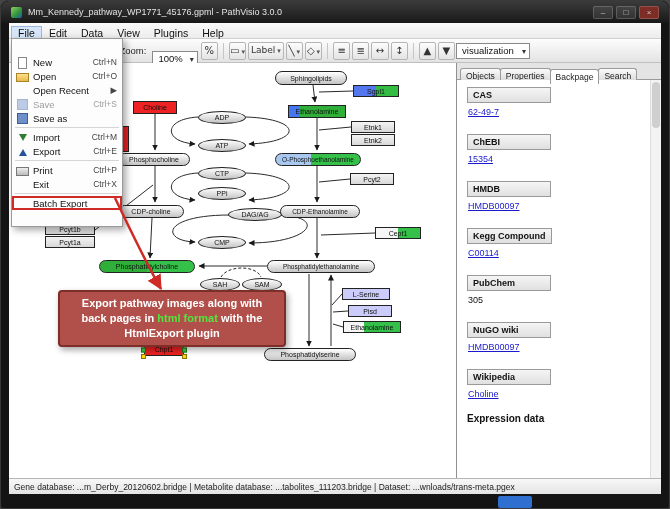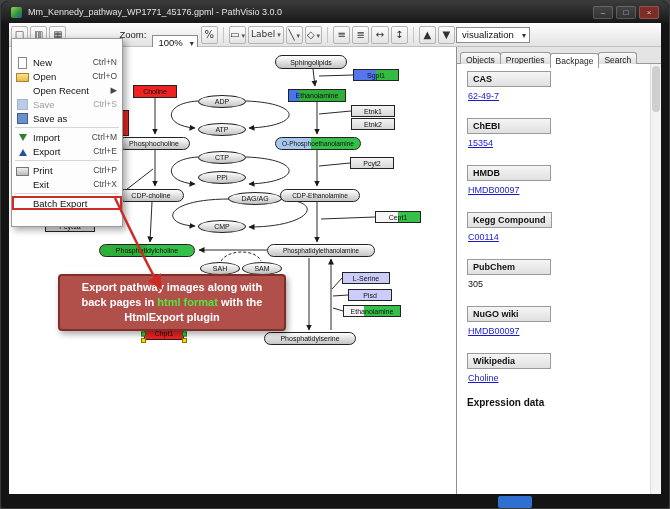--- a/index.html
+++ b/index.html
@@ -104,20 +104,21 @@
     <span class="title-text">Mm_Kennedy_pathway_WP1771_45176.gpml - PathVisio 3.0.0</span>
     <span class="win-btns">
       <span class="wbtn">–</span>
       <span class="wbtn">□</span>
       <span class="wbtn close">×</span>
     </span>
   </div>
 
   <div class="client">
 
+    <div class="menubar"><span class="mb-item active">File</span><span class="mb-item">Edit</span><span class="mb-item">Data</span><span class="mb-item">View</span><span class="mb-item">Plugins</span><span class="mb-item">Help</span></div>
 
     <div class="toolbar">
       <button class="tbtn">□</button>
       <button class="tbtn">▥</button>
       <button class="tbtn">▦</button>
       <span class="tlabel">Zoom:</span>
       <span class="combo zoom">
         <span>100%</span>
         <i class="ca"></i>
       </span>
@@ -225,20 +226,23 @@
               <div><div class="xref-head">Wikipedia</div><div class="xref-val link">Choline</div></div>
             </div>
           <div class="expr">Expression data</div>
           <div class="scrollbar">
               <div class="thumb"></div>
             </div>
         </div>
       </div>
     </div>
 
+    <div class="statusbar">
+      <span>Gene database: ...m_Derby_20120602.bridge | Metabolite database: ...tabolites_111203.bridge | Dataset: ...wnloads/trans-meta.pgex</span>
+    </div>
 
     <div class="filemenu">
       <div>
           <div class="menu-item">
             <span class="mi-icon mi-new"></span>
             <span>New</span>
             <span class="mi-right">Ctrl+N</span>
           </div>
           <div class="menu-item">
             <span class="mi-icon mi-open"></span>

